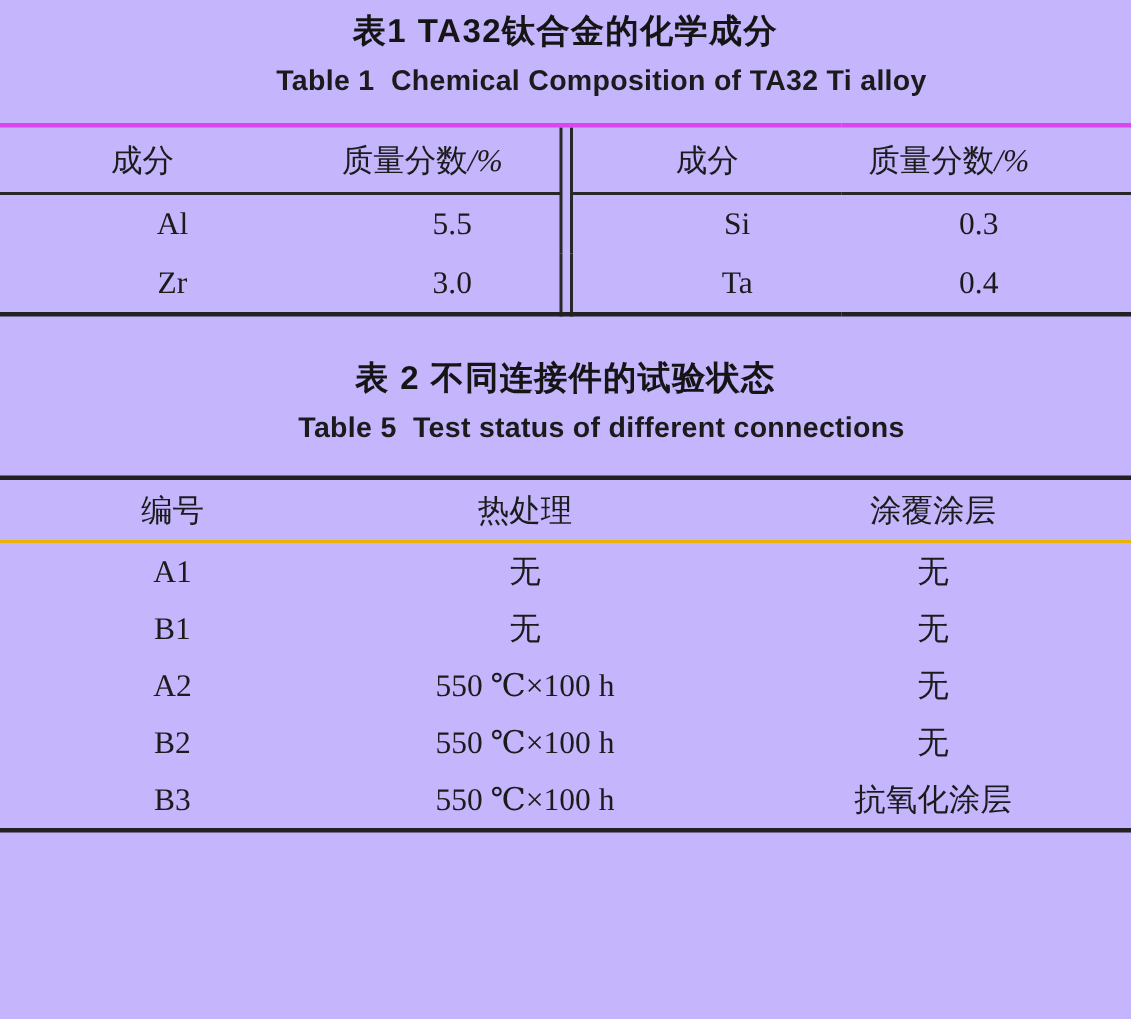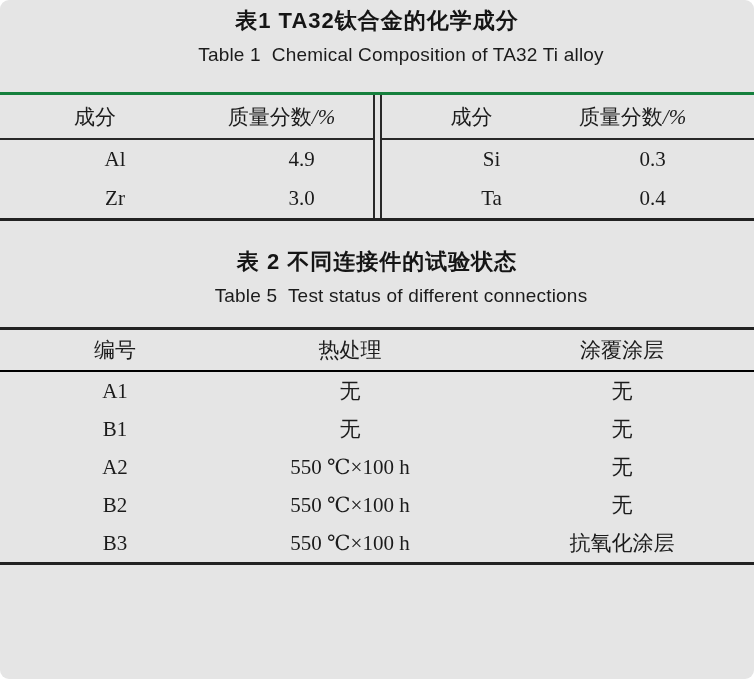--- a/index.html
+++ b/index.html
@@ -7,34 +7,33 @@
     background: #ffffff;
     font-family: "Liberation Sans", sans-serif;
   }
   .page {
     position: relative;
     width: 754px; height: 679px;
     box-sizing: border-box;
     padding-top: 6px;
     color: #1b1b1b;
     overflow: hidden;
-    background: #e5e5e5;
-    border-radius: 9px;
+    background: #c4b5fd;
   }
   .cap-zh {
     font-family: "Liberation Sans", sans-serif;
     font-weight: 700;
     font-size: 22px; line-height: 30px;
     text-align: center;
     letter-spacing: 1px;
     color: #151515;
   }
   .cap-en {
     font-family: "Liberation Sans", sans-serif;
-    font-weight: 400;
+    font-weight: 700;
     font-size: 19px; line-height: 26px;
     text-align: center;
     letter-spacing: 0.2px;
     margin-top: 6px;
     color: #1b1b1b;
     white-space: pre;
     margin-left: 48px;
   }
   table {
     width: 754px;
@@ -48,41 +47,41 @@
     text-align: center;
     vertical-align: middle;
     padding: 0;
     color: #1b1b1b;
     white-space: pre;
   }
   .unit { font-style: italic; }
 
   
   .t1 {
-    margin-top: 24px;
-    border-top: 3px solid #15803d;
+    margin-top: 14px;
+    border-top: 3px solid #d946ef;
     border-bottom: 3px solid #222;
   }
   .t1 thead th { height: 43px; border-bottom: 2px solid #282828; }
   .t1 tbody td { height: 39px; padding-left: 40px; }
   .t1 .div {
     border-left: 2px solid #282828;
     border-right: 2px solid #282828;
     border-bottom: none;
   }
   .t1 th:last-child, .t1 td:last-child { padding-right: 50px; }
 
   
   .sec2 { margin-top: 26px; }
   .t2 {
     margin-top: 18px;
     border-top: 3px solid #222;
     border-bottom: 3px solid #222;
   }
-  .t2 thead th { height: 40px; border-bottom: 2px solid #000000; }
+  .t2 thead th { height: 40px; border-bottom: 2px solid #eab308; }
   .t2 tbody td { height: 38px; }
   .t2 th:nth-child(2), .t2 td:nth-child(2) { padding-right: 20px; }
   .t2 th:last-child, .t2 td:last-child { }
 </style>
 </head>
 <body>
 
 <div class="page">
 
   <div class="cap-zh">表1 TA32钛合金的化学成分</div>
@@ -101,21 +100,21 @@
         <th><span>成分</span></th>
         <th><span>质量分数</span><span class="unit">/%</span></th>
         <th class="div"></th>
         <th><span>成分</span></th>
         <th><span>质量分数</span><span class="unit">/%</span></th>
       </tr>
     </thead>
     <tbody>
       <tr>
         <td>Al</td>
-        <td>4.9</td>
+        <td>5.5</td>
         <td class="div"></td>
         <td>Si</td>
         <td>0.3</td>
       </tr>
       <tr>
         <td>Zr</td>
         <td>3.0</td>
         <td class="div"></td>
         <td>Ta</td>
         <td>0.4</td>

